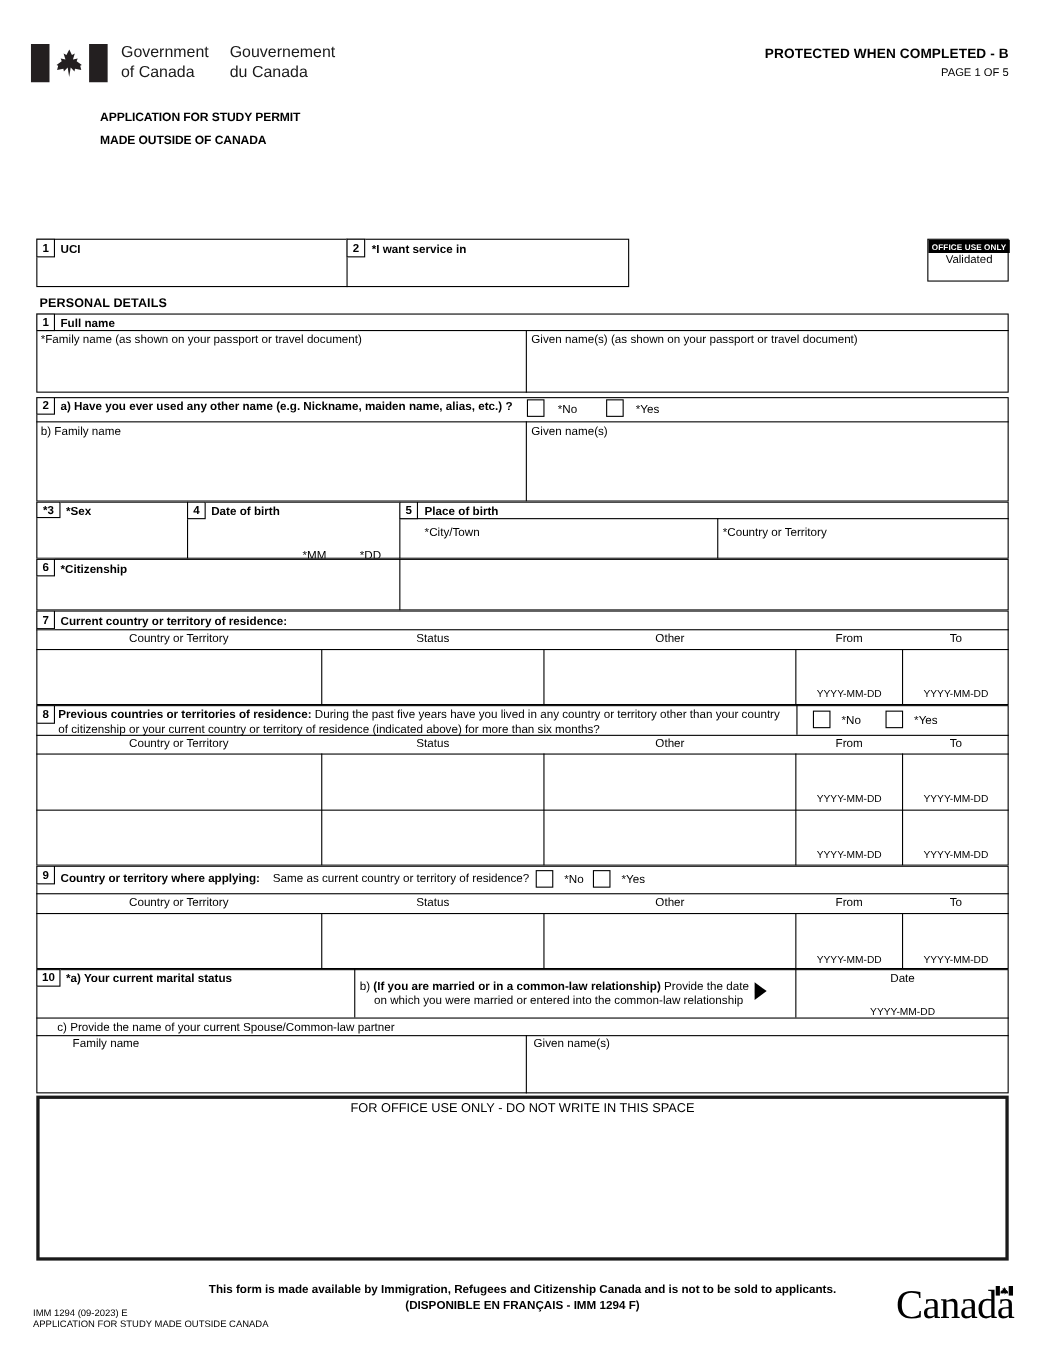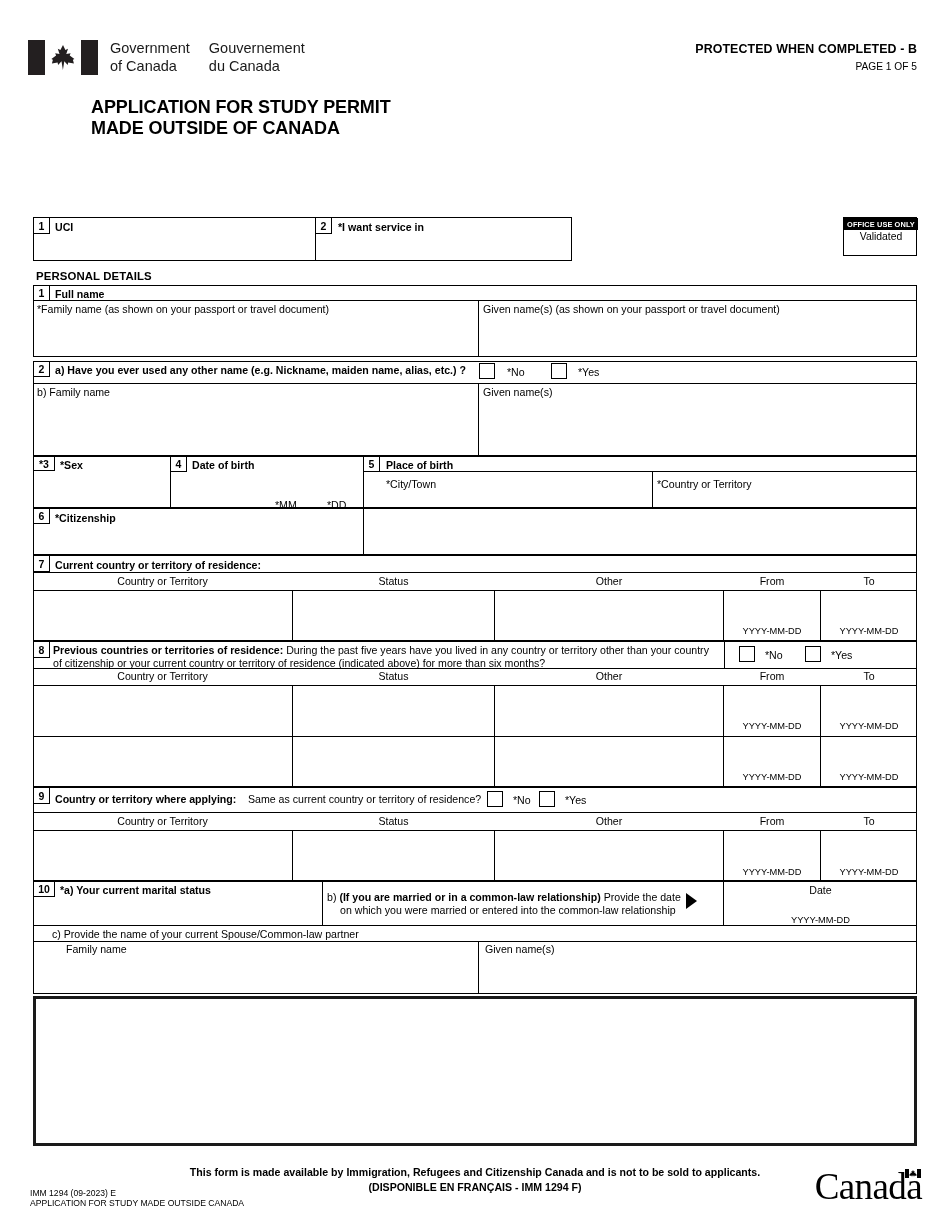--- a/index.html
+++ b/index.html
@@ -28,21 +28,21 @@
     font-size: 12.4px; font-weight: bold; letter-spacing: .1px; text-align: right;
   }
   .pageno {
     position: absolute; right: 33px; top: 61px;
     font-size: 10.2px; text-align: right;
   }
 
   
   .title-wrap { position: absolute; left: 91px; top: 97px; width: 800px; }
   .title-l1, .title-l2 {
-    font-size: 18px; font-weight: bold; letter-spacing: -0.1px; line-height: 21px;
+    font-size: 11px; font-weight: bold; letter-spacing: -0.1px; line-height: 21px;
   }
   .instr { margin-top: 6px; font-size: 11.3px; line-height: 14px; }
 
   
   .box { position: absolute; border: 1px solid #000; background: #fff; }
   .numtab {
     position: absolute; border: 1px solid #000; background: #fff;
     display: flex; align-items: center; justify-content: center;
     font-size: 10.5px; font-weight: bold; z-index: 4;
   }
@@ -279,20 +279,21 @@
   <div class="lbl lbl-c" style="left:724px; top:884px; width:193px;">Date</div>
   <div class="lbl lbl-c" style="left:724px; top:901px; width:193px;"></div>
   <div class="lbl lbl-c" style="left:724px; top:914px; width:193px; font-size:9.3px;">YYYY-MM-DD</div>
   <div class="lbl" style="left:52px; top:928px;">c) Provide the name of your current Spouse/Common-law partner</div>
   <div class="lbl" style="left:66px; top:943px;">Family name</div>
   <div class="lbl" style="left:66px; top:962px; width:400px;"></div>
   <div class="lbl" style="left:485px; top:943px;">Given name(s)</div>
   <div class="lbl" style="left:485px; top:962px; width:420px;"></div>
 
   <div class="thickbox" style="left:33px; top:996px; width:884px; height:150px;"></div>
+  <div class="lbl lbl-c" style="left:33px; top:1001px; width:884px; font-size:11.6px;">FOR OFFICE USE ONLY - DO NOT WRITE IN THIS SPACE</div>
 
   <div class="foot-c" style="top:1166px;">This form is made available by Immigration, Refugees and Citizenship Canada and is not to be sold to applicants.</div>
   <div class="foot-c" style="top:1181px;">(DISPONIBLE EN FRANÇAIS - IMM 1294 F)</div>
   <div class="foot-l" style="top:1188px;">IMM 1294 (09-2023) E</div>
   <div class="foot-l" style="top:1198px;">APPLICATION FOR STUDY MADE OUTSIDE CANADA</div>
 
   <div class="wordmark">
     <span class="cw">Canada</span>
     <svg style="position:absolute; right:1px; top:1px; width:16px; height:9px;" viewBox="0 0 16 9">
       <rect x="0" y="0" width="4" height="9" fill="#000"></rect>

